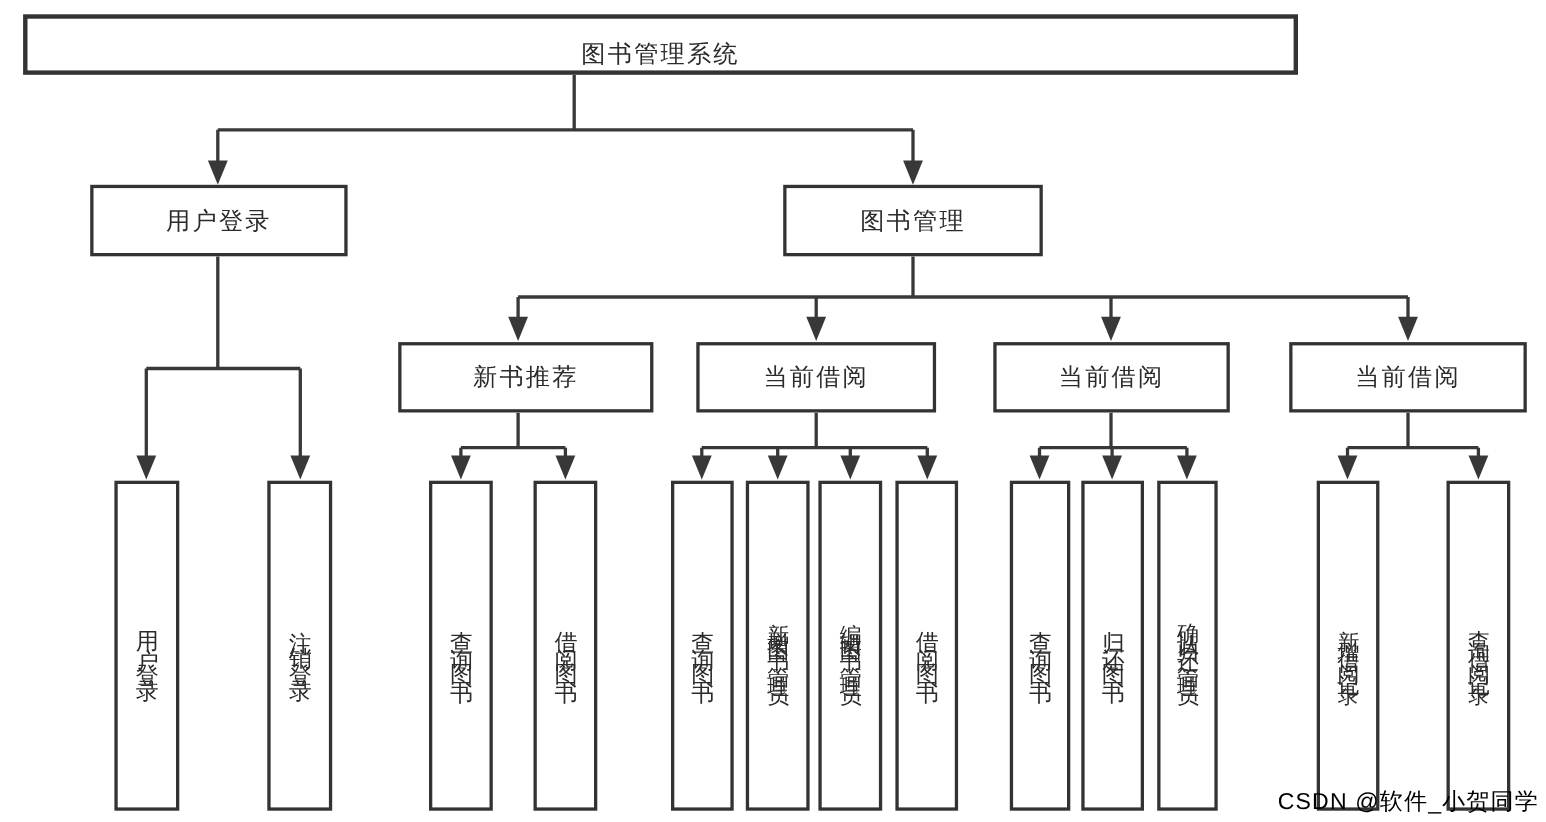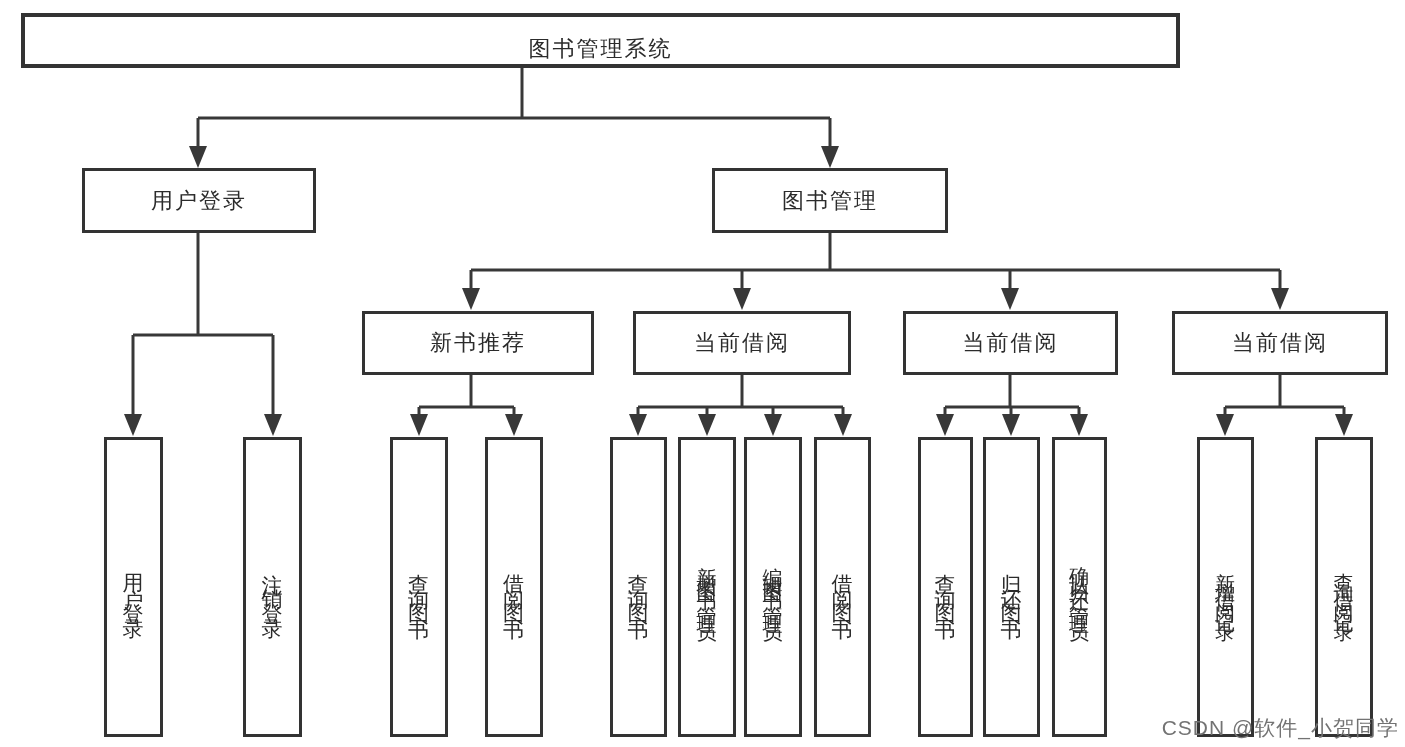--- a/index.html
+++ b/index.html
@@ -42,21 +42,21 @@
     line-height: 1;
   }
   .leaf .vlabel.len6 { font-size: 20px; letter-spacing: 10px; }
   .leaf .vlabel.len9 { font-size: 20px; letter-spacing: 8px; }
   .watermark {
     position: absolute;
     right: 6px;
     top: 714px;
     font-size: 21px;
     letter-spacing: 1px;
-    color: #737373;
+    color: #000000;
     white-space: nowrap;
   }
 </style>
 </head>
 <body>
 
 <div class="canvas">
 
   <svg class="wires" viewBox="0 0 1405 747" xmlns="http://www.w3.org/2000/svg" aria-hidden="true">
     <g stroke="#383838" stroke-width="3" fill="none">

